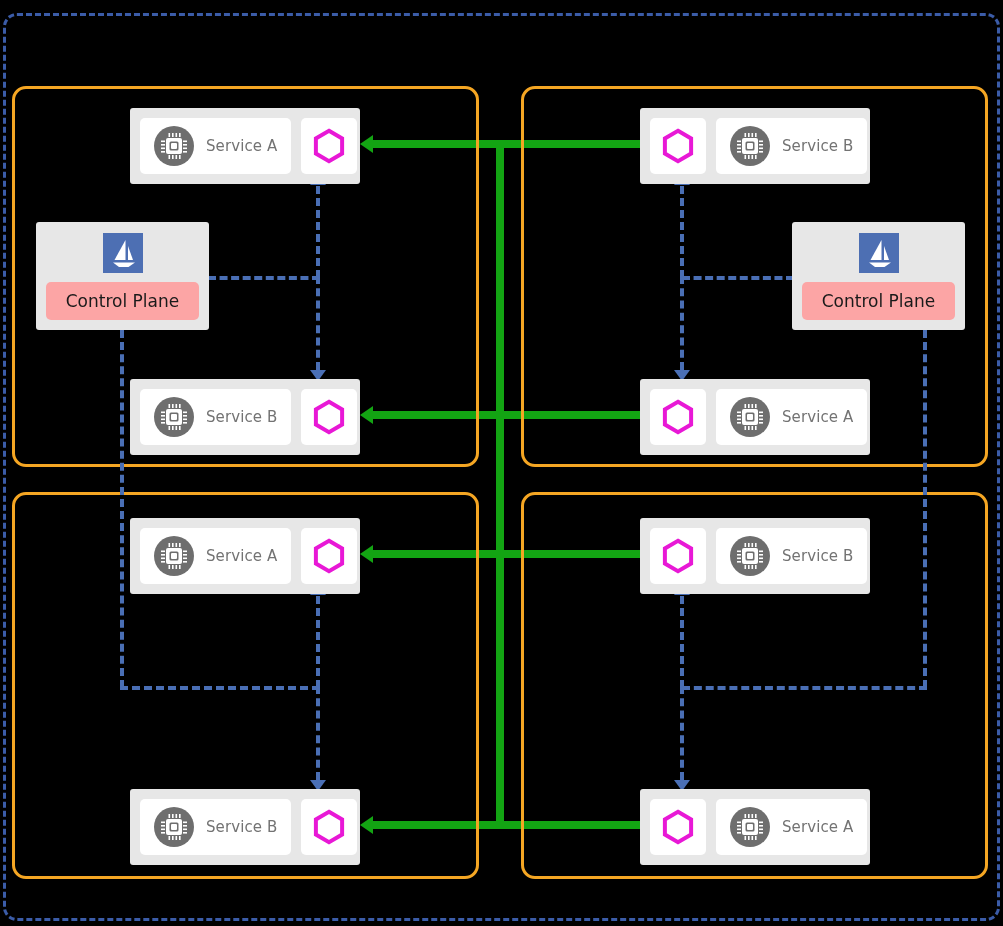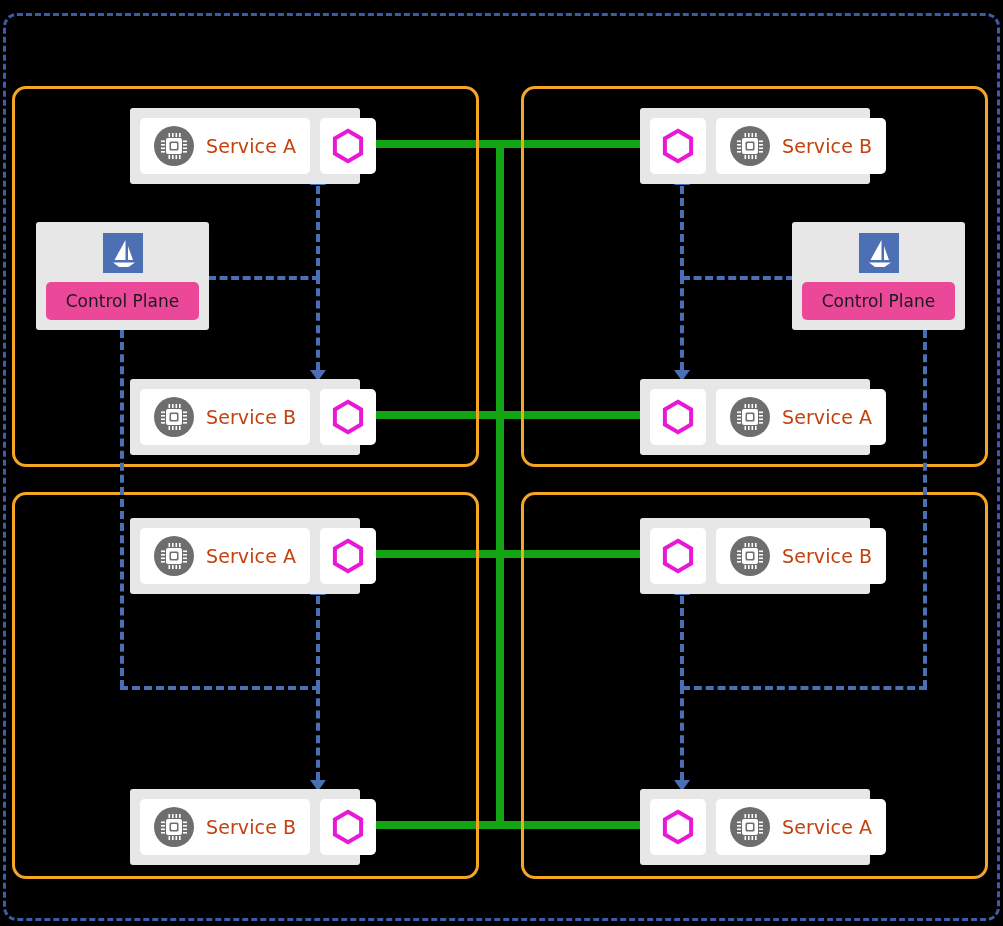--- a/index.html
+++ b/index.html
@@ -48,22 +48,22 @@
     padding:0 14px;
     gap:12px;
     justify-content:flex-start;
   }
   .pod .cell.proxy{
     width:56px;
     justify-content:center;
     flex:0 0 56px;
   }
   .pod .svc-label{
-    font-size:19px;
-    color:#c2410c;
+    font-size:15px;
+    color:#737373;
     white-space:nowrap;
     letter-spacing:.1px;
   }
 
   
   .control-plane{
     position:absolute;
     background:#E7E7E7;
     box-sizing:border-box;
     padding:10px;
@@ -71,21 +71,21 @@
     display:flex;
     flex-direction:column;
     align-items:center;
   }
   .control-plane .logo-wrap{
     height:46px;
     display:flex;align-items:center;justify-content:center;
     margin-bottom:8px;
   }
   .control-plane .cp-name{
-    background:#ec4899;
+    background:#fca5a5;
     border-radius:5px;
     width:100%;
     height:42px;
     display:flex;align-items:center;justify-content:center;
     font-size:17px;color:#1a1a1a;
   }
 
   
   .cpu-icon{width:40px;height:40px;flex:0 0 40px;display:block;}
   .hex-icon{width:38px;height:38px;display:block;}

